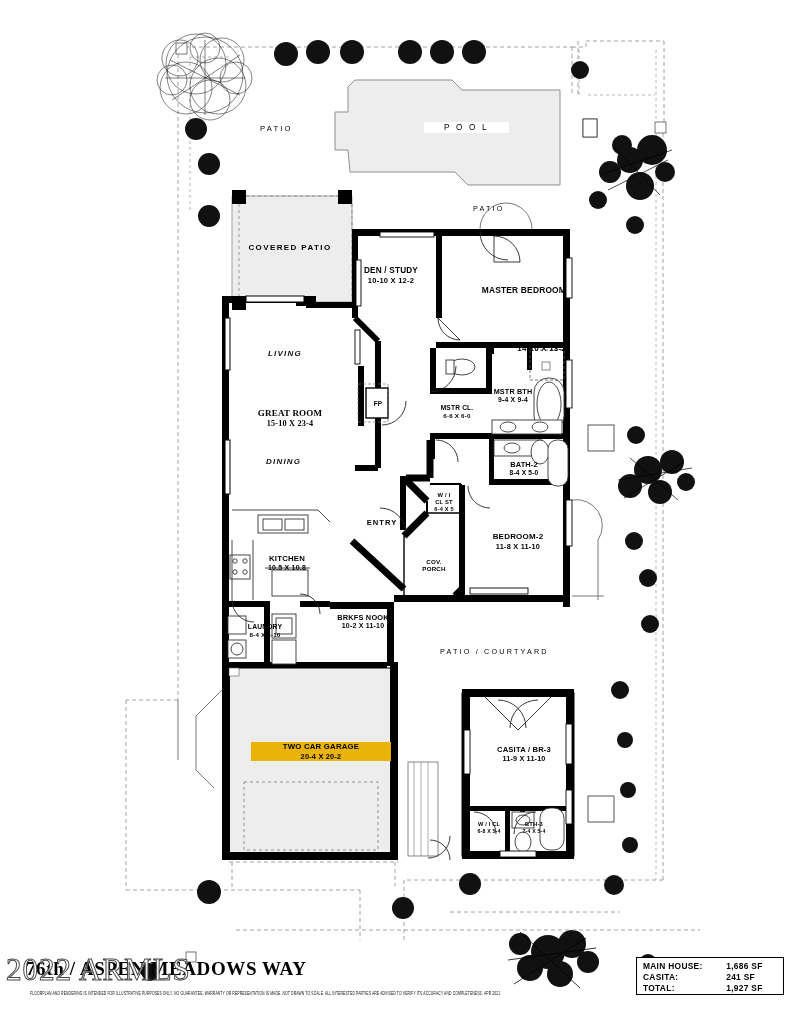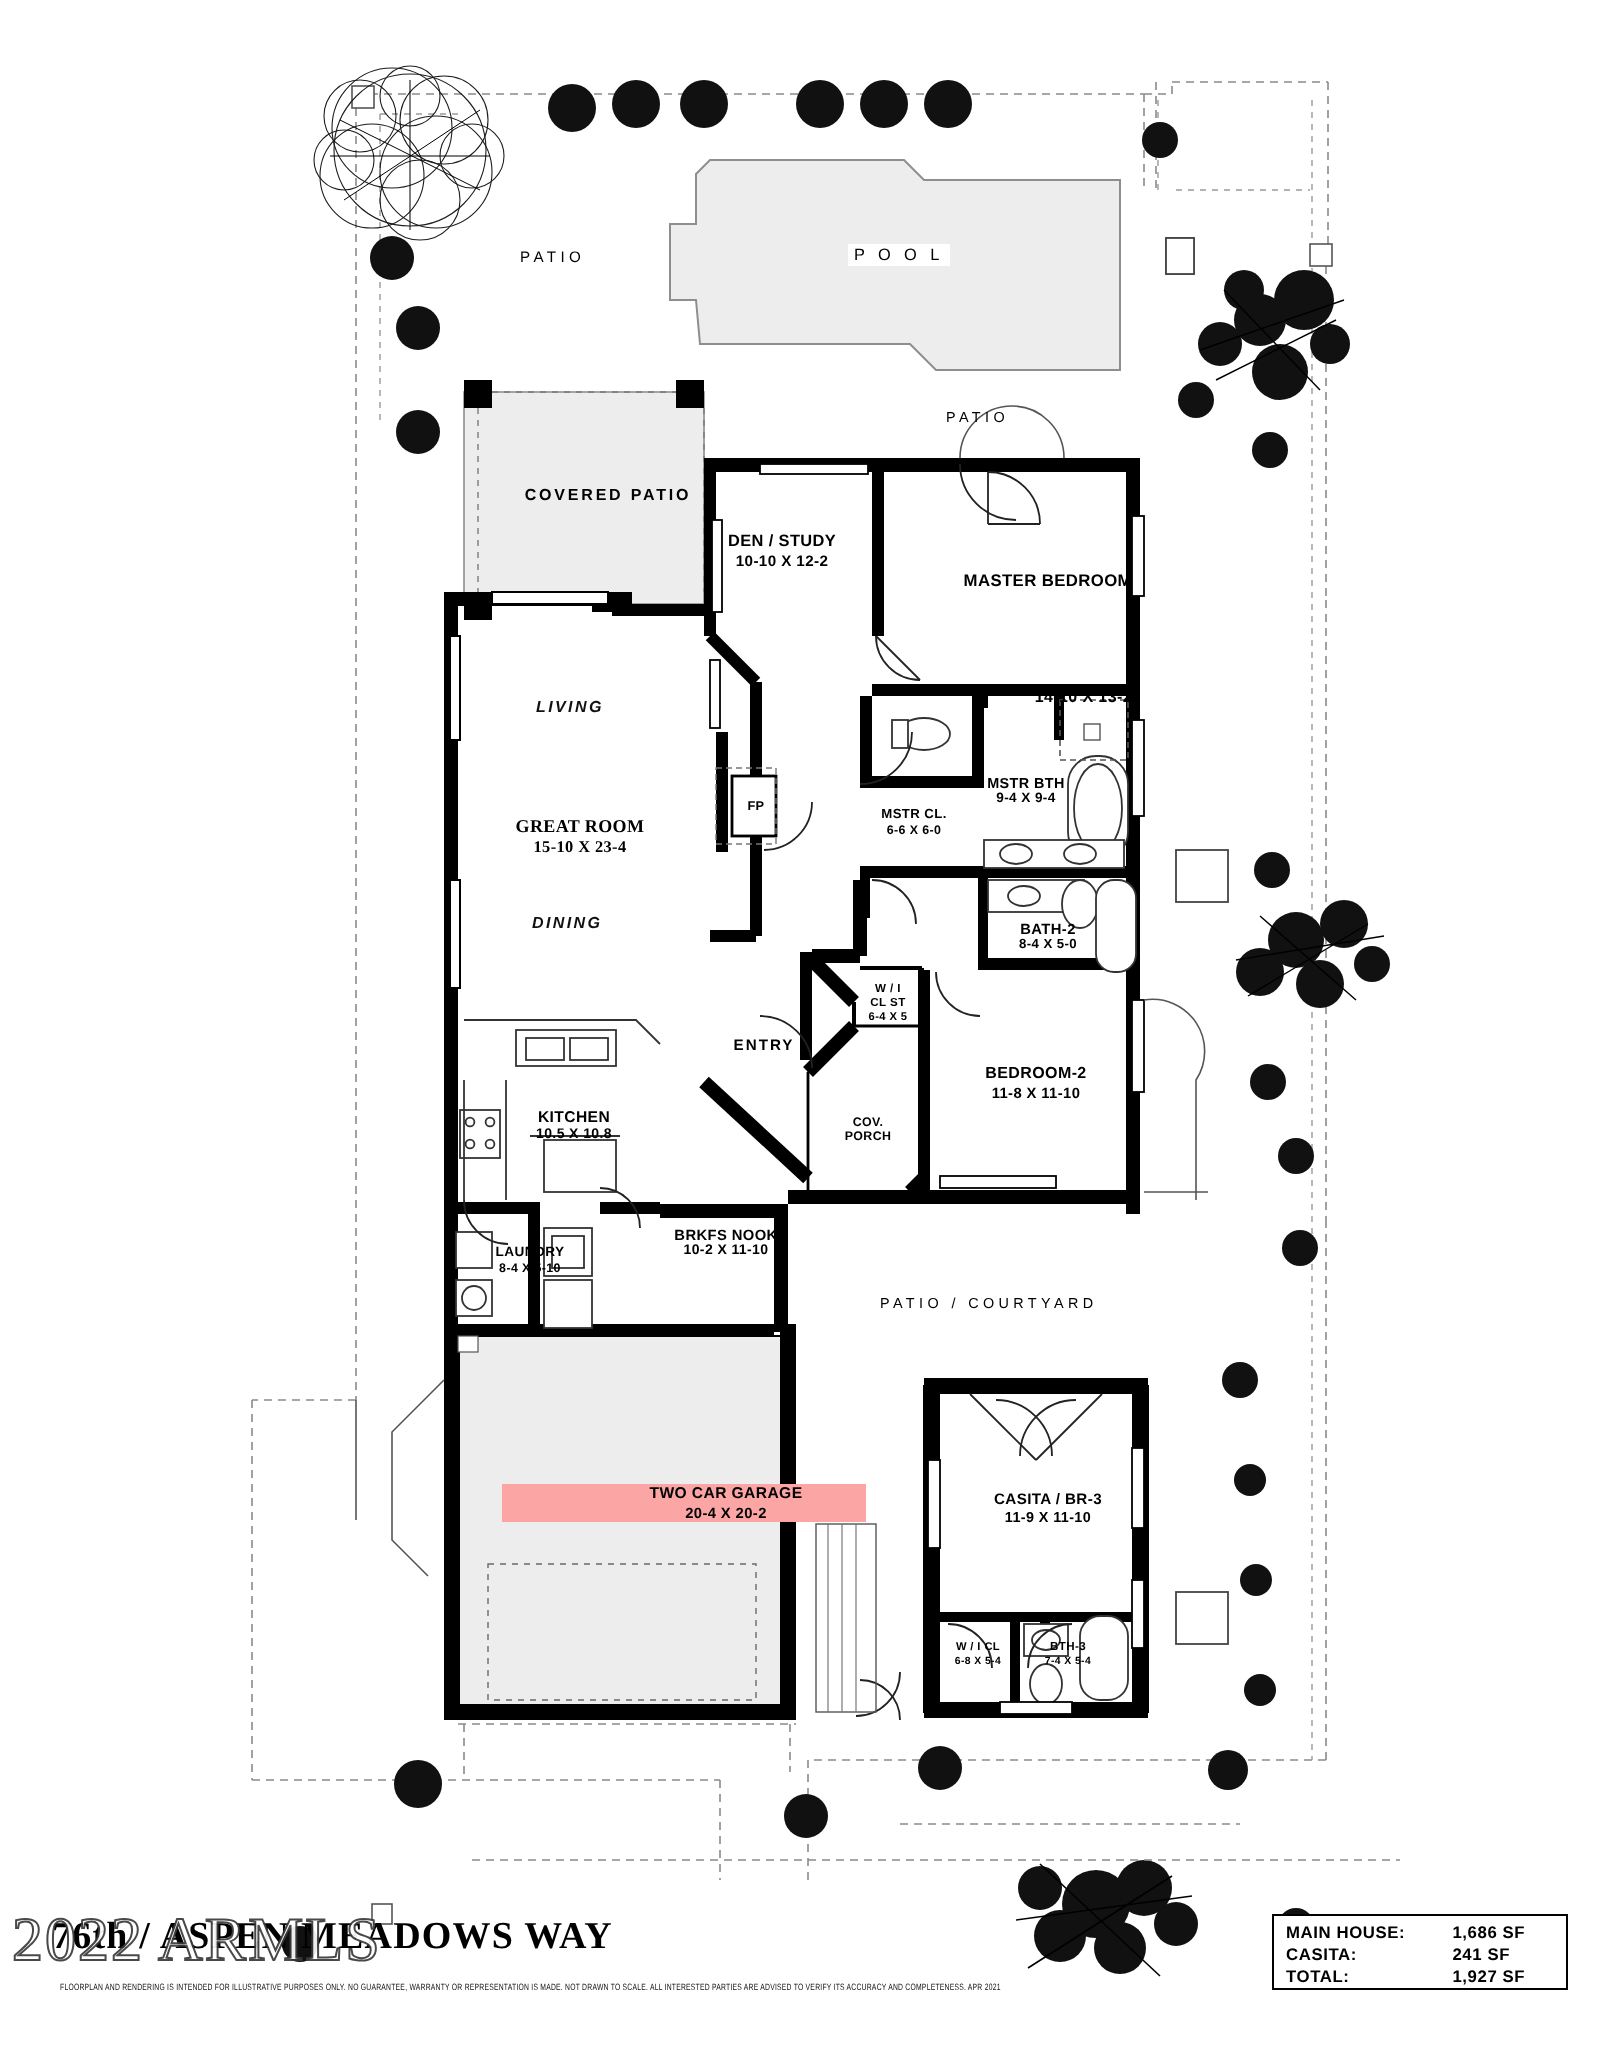--- a/index.html
+++ b/index.html
@@ -443,25 +443,25 @@
     </g>
   </g>
 
   <g fill="none" stroke="#8a8a8a" stroke-width="0.8" stroke-dasharray="4 3">
     <path d="M450 912 L620 912"></path>
     <path d="M236 930 L700 930"></path>
   </g>
 </svg>
 
 <div class="yard" style="left:260px;top:124px;font-size:7.6px;">PATIO</div>
-<div class="yard" style="left:424px;top:122px;font-size:8.2px;background:#fff;padding:1px 3px;">P O O L</div>
+<div class="yard" style="left:424px;top:122px;font-size:8.2px;background:#fff;padding:1px 20px;">P O O L</div>
 <div class="yard" style="left:473px;top:204px;font-size:7.2px;">PATIO</div>
 <div class="yard" style="left:440px;top:647px;font-size:7.2px;">PATIO / COURTYARD</div>
 
-<div class="roomlabel rl-name" style="left:232px;top:243px;width:116px;font-size:8px;letter-spacing:1.4px;padding-left:14px;">COVERED PATIO</div>
+<div class="roomlabel rl-name" style="left:232px;top:243px;width:116px;font-size:8px;letter-spacing:1.4px;">COVERED PATIO</div>
 
 <div class="italicLbl" style="left:268px;top:349px;font-size:8px;">LIVING</div>
 <div class="italicLbl" style="left:266px;top:457px;font-size:8px;">DINING</div>
 
 <div class="roomlabel" style="left:240px;top:408px;width:100px;font-family:Liberation Serif, serif;">
   <div class="rl-name" style="font-size:9px;">GREAT ROOM</div>
   <div class="rl-dim" style="font-size:8.2px;">15-10  X  23-4</div>
 </div>
 
 <div class="roomlabel" style="left:341px;top:266px;width:100px;">
@@ -508,21 +508,21 @@
 <div class="roomlabel" style="left:233px;top:623px;width:64px;">
   <div class="rl-name" style="font-size:6.8px;">LAUNDRY</div>
   <div class="rl-dim" style="font-size:6.2px;">8-4 X 5-10</div>
 </div>
 
 <div class="roomlabel" style="left:315px;top:613px;width:96px;">
   <div class="rl-name" style="font-size:7.4px;">BRKFS NOOK</div>
   <div class="rl-dim" style="font-size:7px;">10-2  X  11-10</div>
 </div>
 
-<div class="roomlabel" style="left:251px;top:742px;width:140px;background:#fca5a5;padding-left:42px;">
+<div class="roomlabel" style="left:251px;top:742px;width:140px;background:#eab308;">
   <div class="rl-name" style="font-size:7.8px;">TWO CAR GARAGE</div>
   <div class="rl-dim" style="font-size:7.4px;">20-4  X  20-2</div>
 </div>
 
 <div class="roomlabel" style="left:470px;top:745px;width:108px;">
   <div class="rl-name" style="font-size:7.6px;">CASITA / BR-3</div>
   <div class="rl-dim" style="font-size:7.2px;">11-9  X  11-10</div>
 </div>
 
 <div class="roomlabel" style="left:466px;top:821px;width:46px;">

